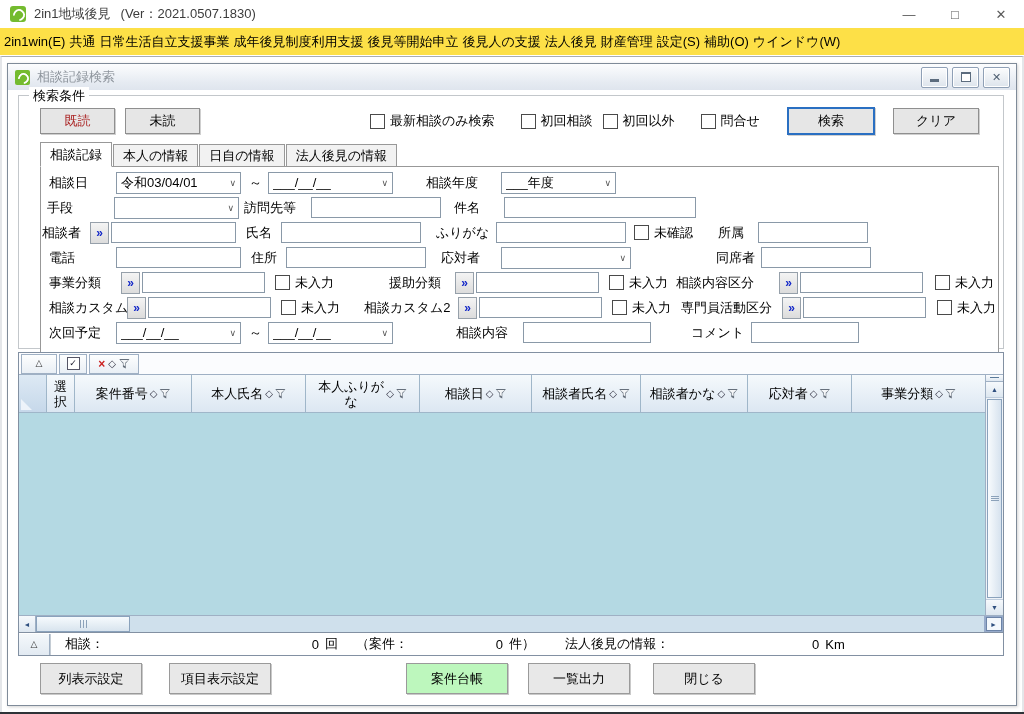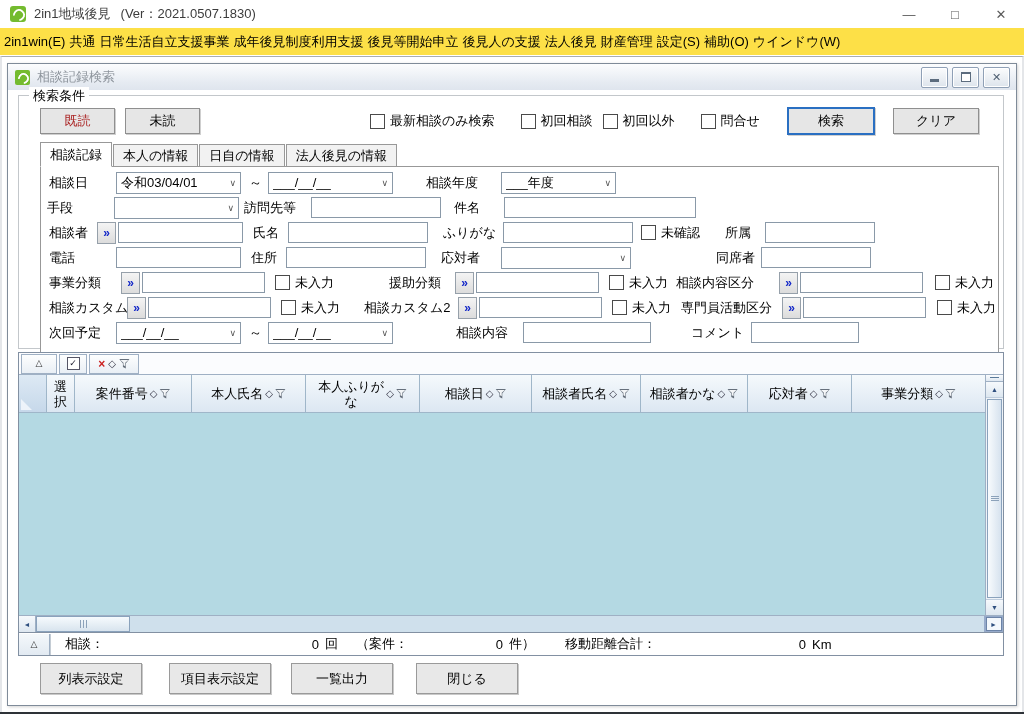--- a/index.html
+++ b/index.html
@@ -225,21 +225,21 @@
             <span class="val"></span>
             <span class="arr">∨</span>
           </span>
           <span class="lbl" style="margin-left:5px;width:62px">訪問先等</span>
           <span class="ipt" style="margin-left:5px;width:130px"></span>
           <span class="lbl" style="margin-left:13px;width:40px">件名</span>
           <span class="ipt" style="margin-left:10px;width:192px"></span>
         </div>
 
         <div class="frow">
-          <span class="lbl" style="margin-left:8px;width:48px">相談者</span>
+          <span class="lbl" style="margin-left:1px;width:48px">相談者</span>
           <span class="pick">»</span>
           <span class="ipt" style="margin-left:2px;width:125px"></span>
           <span class="lbl" style="margin-left:10px;width:34px">氏名</span>
           <span class="ipt" style="margin-left:1px;width:140px"></span>
           <span class="lbl" style="margin-left:15px;width:52px">ふりがな</span>
           <span class="ipt" style="margin-left:8px;width:130px"></span>
           <span class="chk" style="margin-left:8px">
             <span class="box"></span>
             <span>未確認</span>
           </span>
@@ -421,29 +421,30 @@
         <span class="sbtn">
           <span class="tri">△</span>
         </span>
         <span class="sdiv"></span>
         <span>相談：</span>
         <span class="snum" style="width:215px">0</span>
         <span style="margin-left:6px">回</span>
         <span style="margin-left:18px">（案件：</span>
         <span class="snum" style="width:95px">0</span>
         <span style="margin-left:6px">件）</span>
-        <span style="margin-left:30px">移動距離合計：</span>
+        <span style="margin-left:30px">法人後見の情報：</span>
         <span class="snum" style="width:150px">0</span>
         <span style="margin-left:6px">Km</span>
       </div>
     </div>
 
     <div class="footer">
       <span class="fbtn" style="margin-left:32px">列表示設定</span>
       <span class="fbtn" style="margin-left:27px">項目表示設定</span>
+      <span class="fbtn green" style="margin-left:135px">案件台帳</span>
       <span class="fbtn" style="margin-left:20px">一覧出力</span>
       <span class="fbtn" style="margin-left:23px">閉じる</span>
     </div>
 
   </div>
 </div>
 </div>
 
 <div class="bottom-edge"></div>
 

